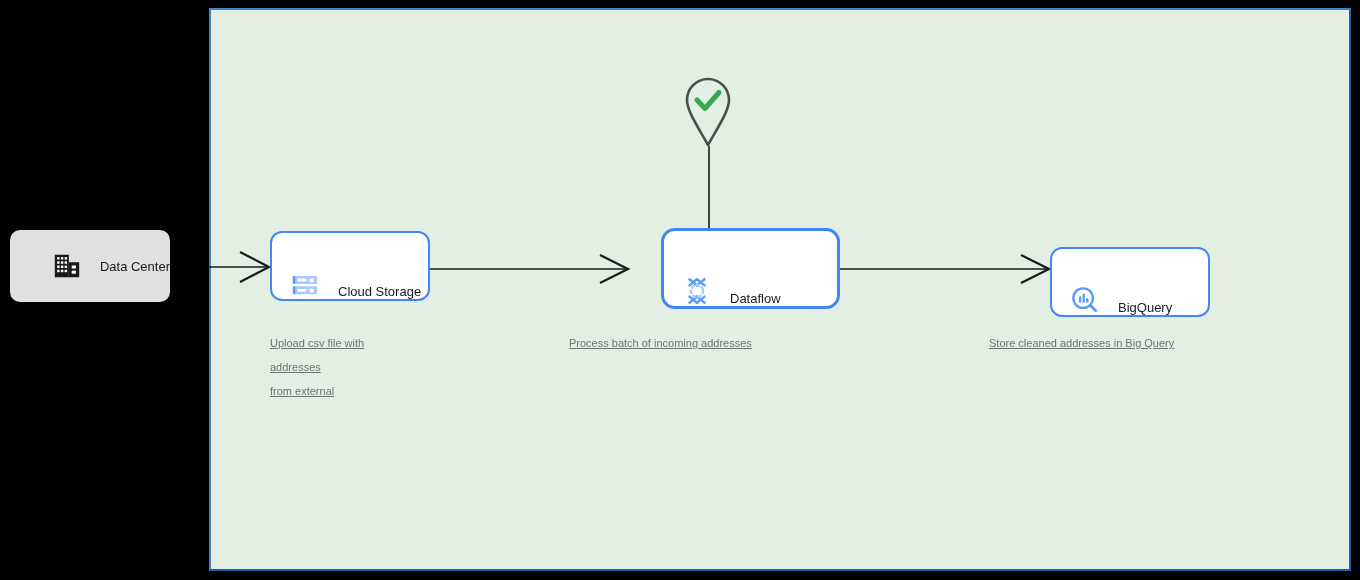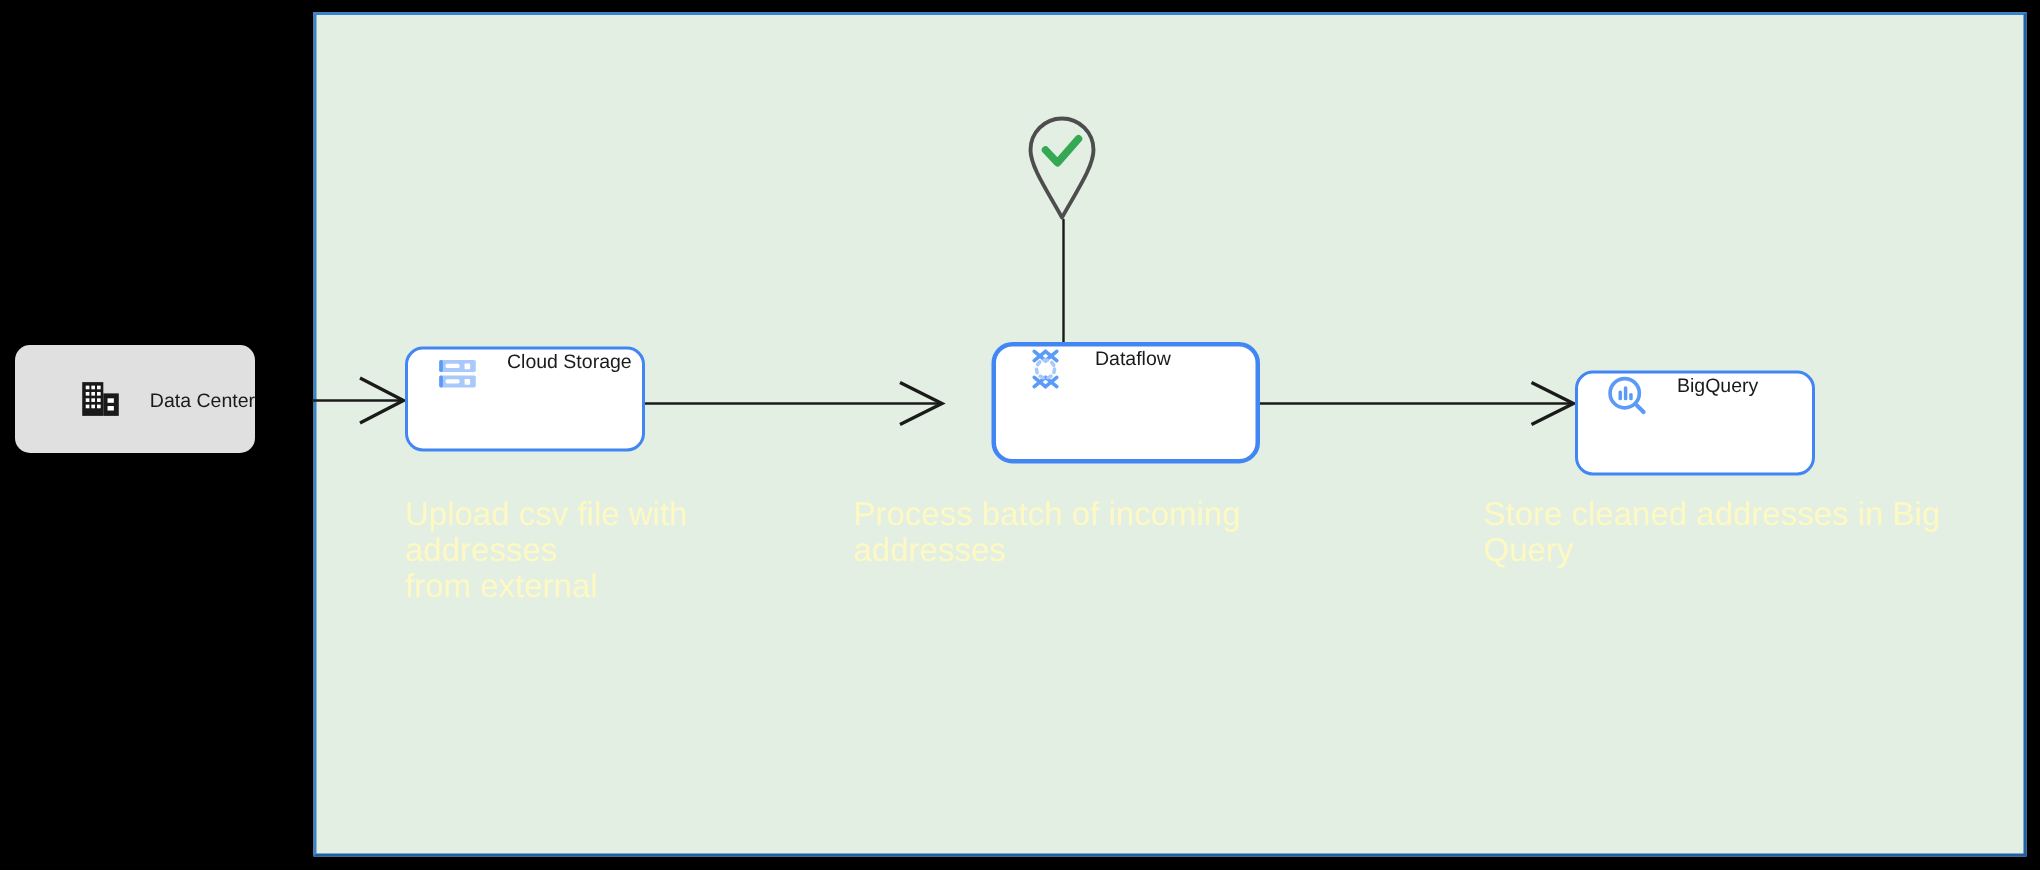--- a/index.html
+++ b/index.html
@@ -37,21 +37,21 @@
   }
 
   
   .node {
     position: absolute;
     box-sizing: border-box;
     background: #ffffff;
     border: 2px solid #4285f4;
     border-radius: 12px;
     display: flex;
-    align-items: flex-start;
+    align-items: flex-end;
     padding-left: 18px;
   }
   .node.selected {
     border-width: 3px;
     border-radius: 14px;
   }
   .node .node-icon {
     width: 30px;
     height: 30px;
     flex: 0 0 30px;
@@ -119,23 +119,24 @@
     top: 89px;
     width: 220px;
     font-size: 18px;
     line-height: 23px;
     color: #1a1a1a;
   }
 
   
   .caption {
     position: absolute;
-    font-size: 22px;
+    font-size: 11px;
     line-height: 24px;
-    color: #fef9c3;
+    color: #737373;
+    text-decoration: underline;
   }
   #caption-storage {
     left: 270px;
     top: 331px;
     width: 200px;
   }
   #caption-dataflow {
     left: 569px;
     top: 331px;
     width: 360px;

